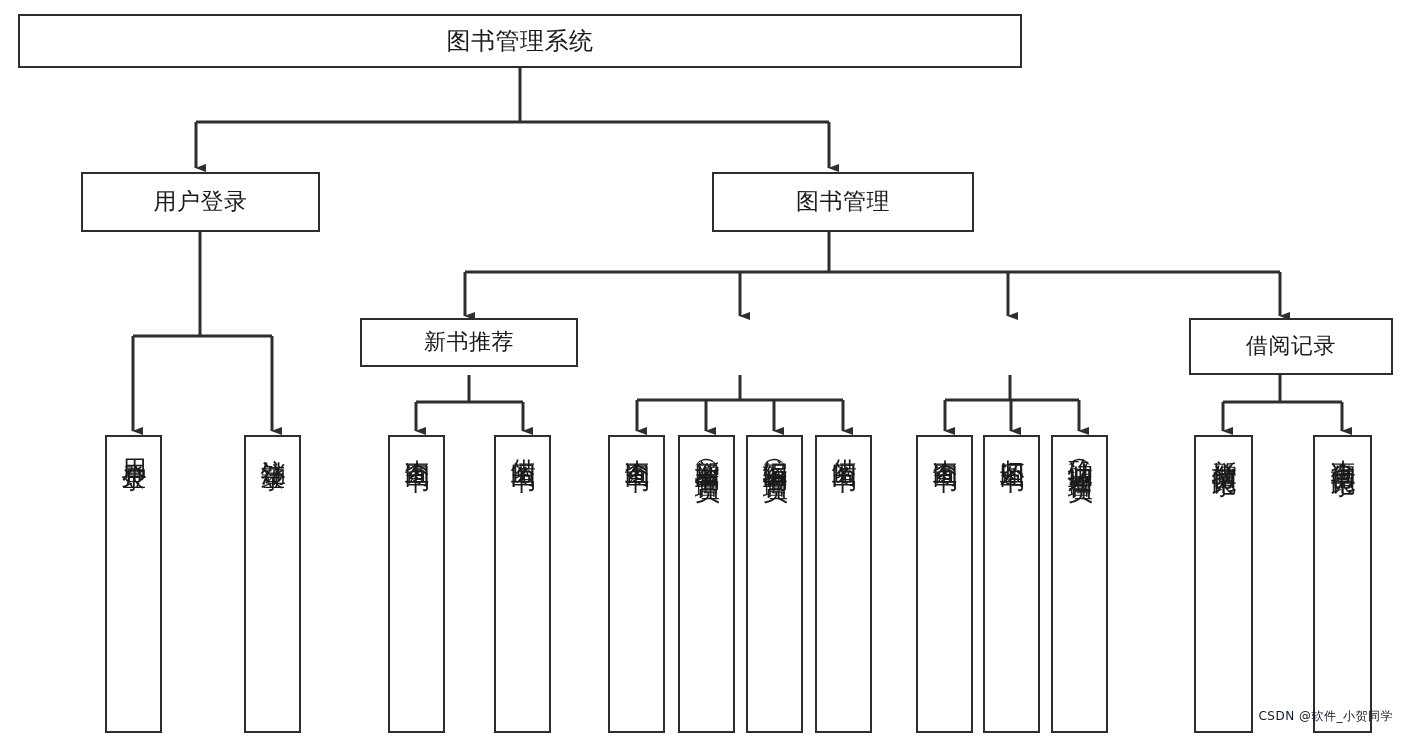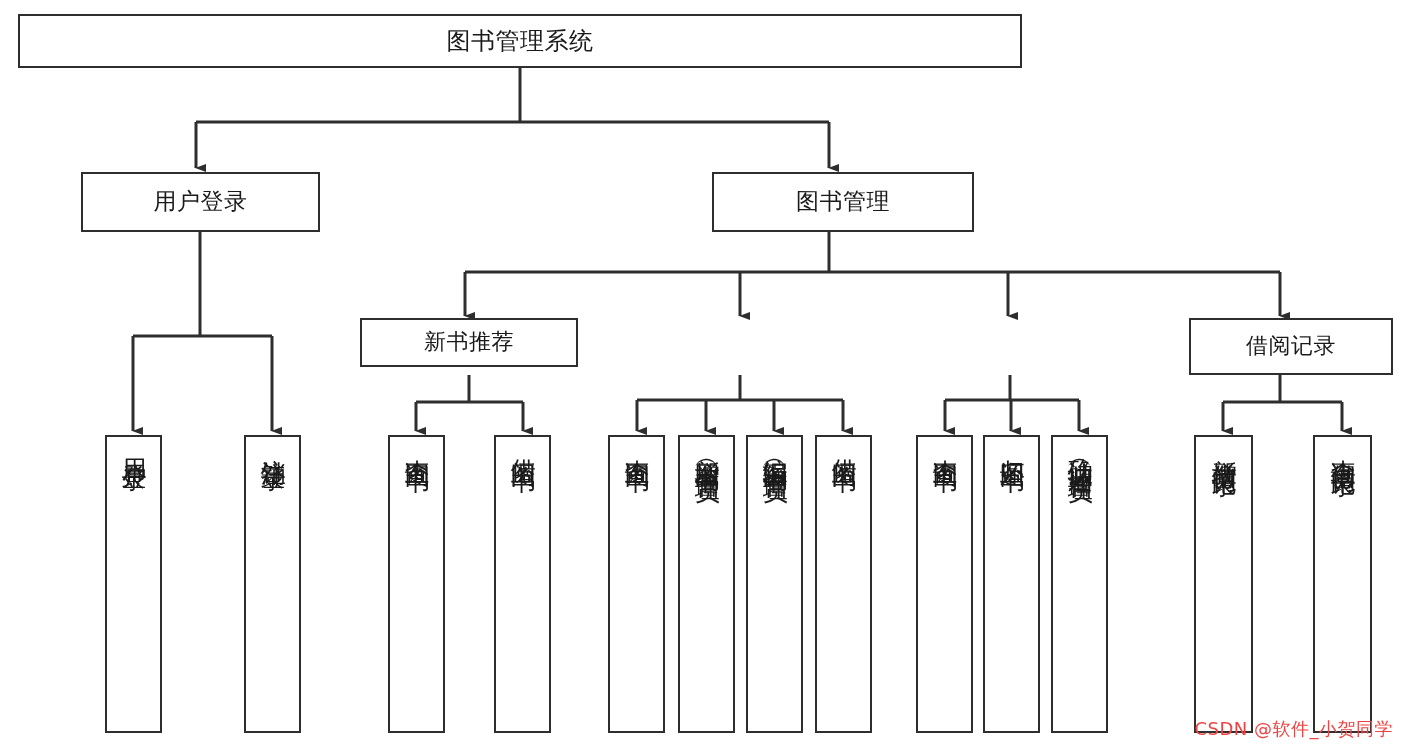--- a/index.html
+++ b/index.html
@@ -58,23 +58,23 @@
     font-size: 25px;
     line-height: 1.05;
     letter-spacing: 3px;
     color: #1a1a1a;
     white-space: nowrap;
     text-align: center;
   }
   .watermark {
     position: absolute;
     right: 12px;
-    bottom: 6px;
-    font-size: 18px;
-    color: #ef4444;
+    bottom: 22px;
+    font-size: 12px;
+    color: #0f172a;
     white-space: nowrap;
     letter-spacing: 0.5px;
     user-select: none;
   }
 </style>
 </head>
 <body>
 
 <div id="diagram-root">
 

